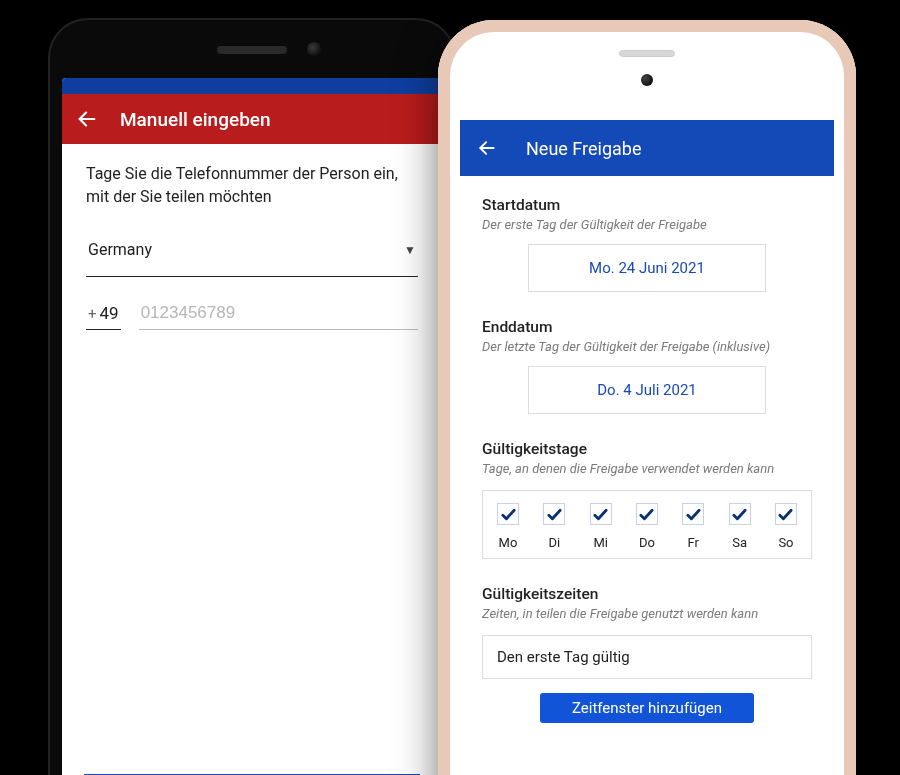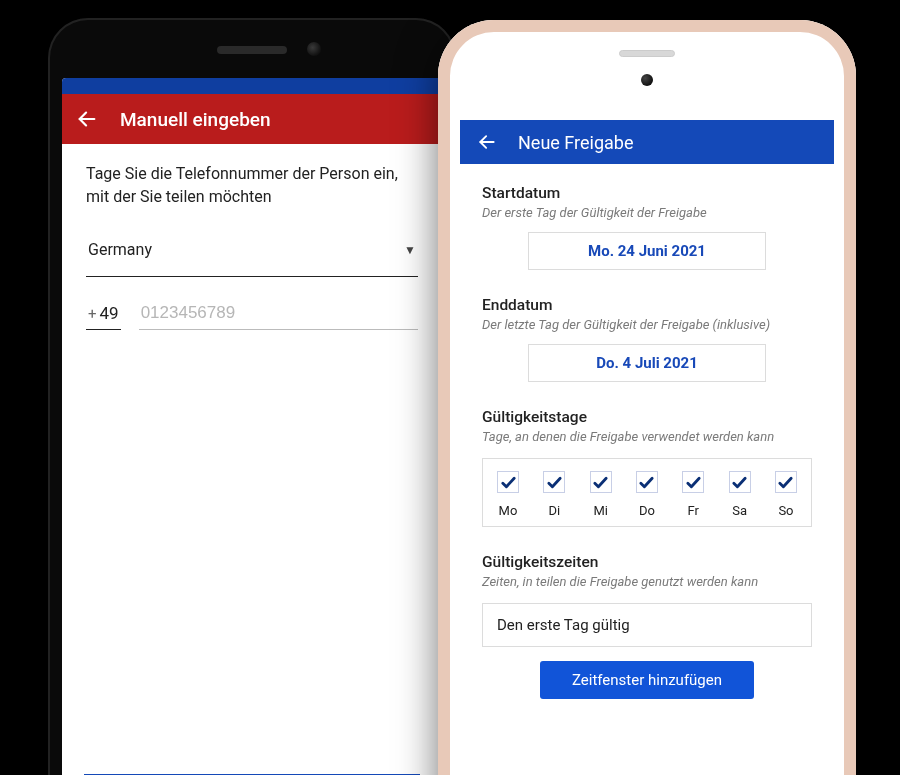--- a/index.html
+++ b/index.html
@@ -174,50 +174,50 @@
   .iphone-screen {
     position: absolute;
     top: 100px;
     left: 22px;
     width: 374px;
     height: 720px;
     background: #fff;
     overflow: hidden;
   }
   .ios-appbar {
-    height: 44px;
+    height: 56px;
     background: #1449b8;
     color: #fff;
     display: flex;
     align-items: center;
     padding: 0 16px;
-    gap: 20px;
+    gap: 28px;
     font-size: 18px;
     font-weight: 400;
   }
   .ios-content {
     height: calc(100% - 50px);
     padding: 20px 22px;
     overflow: hidden;
     color: #222;
   }
   .section { margin-bottom: 26px; }
   .section-title { font-size: 15.5px; font-weight: 500; }
   .section-sub { font-size: 13px; font-style: italic; color: #7a7a7a; margin-top: 3px; }
   .date-pill {
     margin: 12px auto 16px;
     width: 72%;
-    height: 38px;
+    height: 48px;
     border: 1px solid #dcdcdc;
     display: flex;
     align-items: center;
     justify-content: center;
     color: #1849b8;
     font-size: 15px;
-    font-weight: 700;
+    font-weight: 400;
     cursor: pointer;
     background: #fff;
   }
   .days-box {
     margin-top: 14px;
     border: 1px solid #dcdcdc;
     padding: 12px 14px 8px;
     display: flex;
     justify-content: space-between;
   }
@@ -240,21 +240,21 @@
   .day-check svg { width: 17px; height: 17px; }
   .allday-field {
     margin-top: 14px;
     border: 1px solid #dcdcdc;
     padding: 12px 14px;
     font-size: 15px;
   }
   .add-slot-btn {
     margin: 14px auto 0;
     width: 65%;
-    height: 38px;
+    height: 30px;
     background: #1154d8;
     color: #fff;
     display: flex;
     align-items: center;
     justify-content: center;
     font-size: 15px;
     border-radius: 3px;
     cursor: pointer;
   }
 </style>

